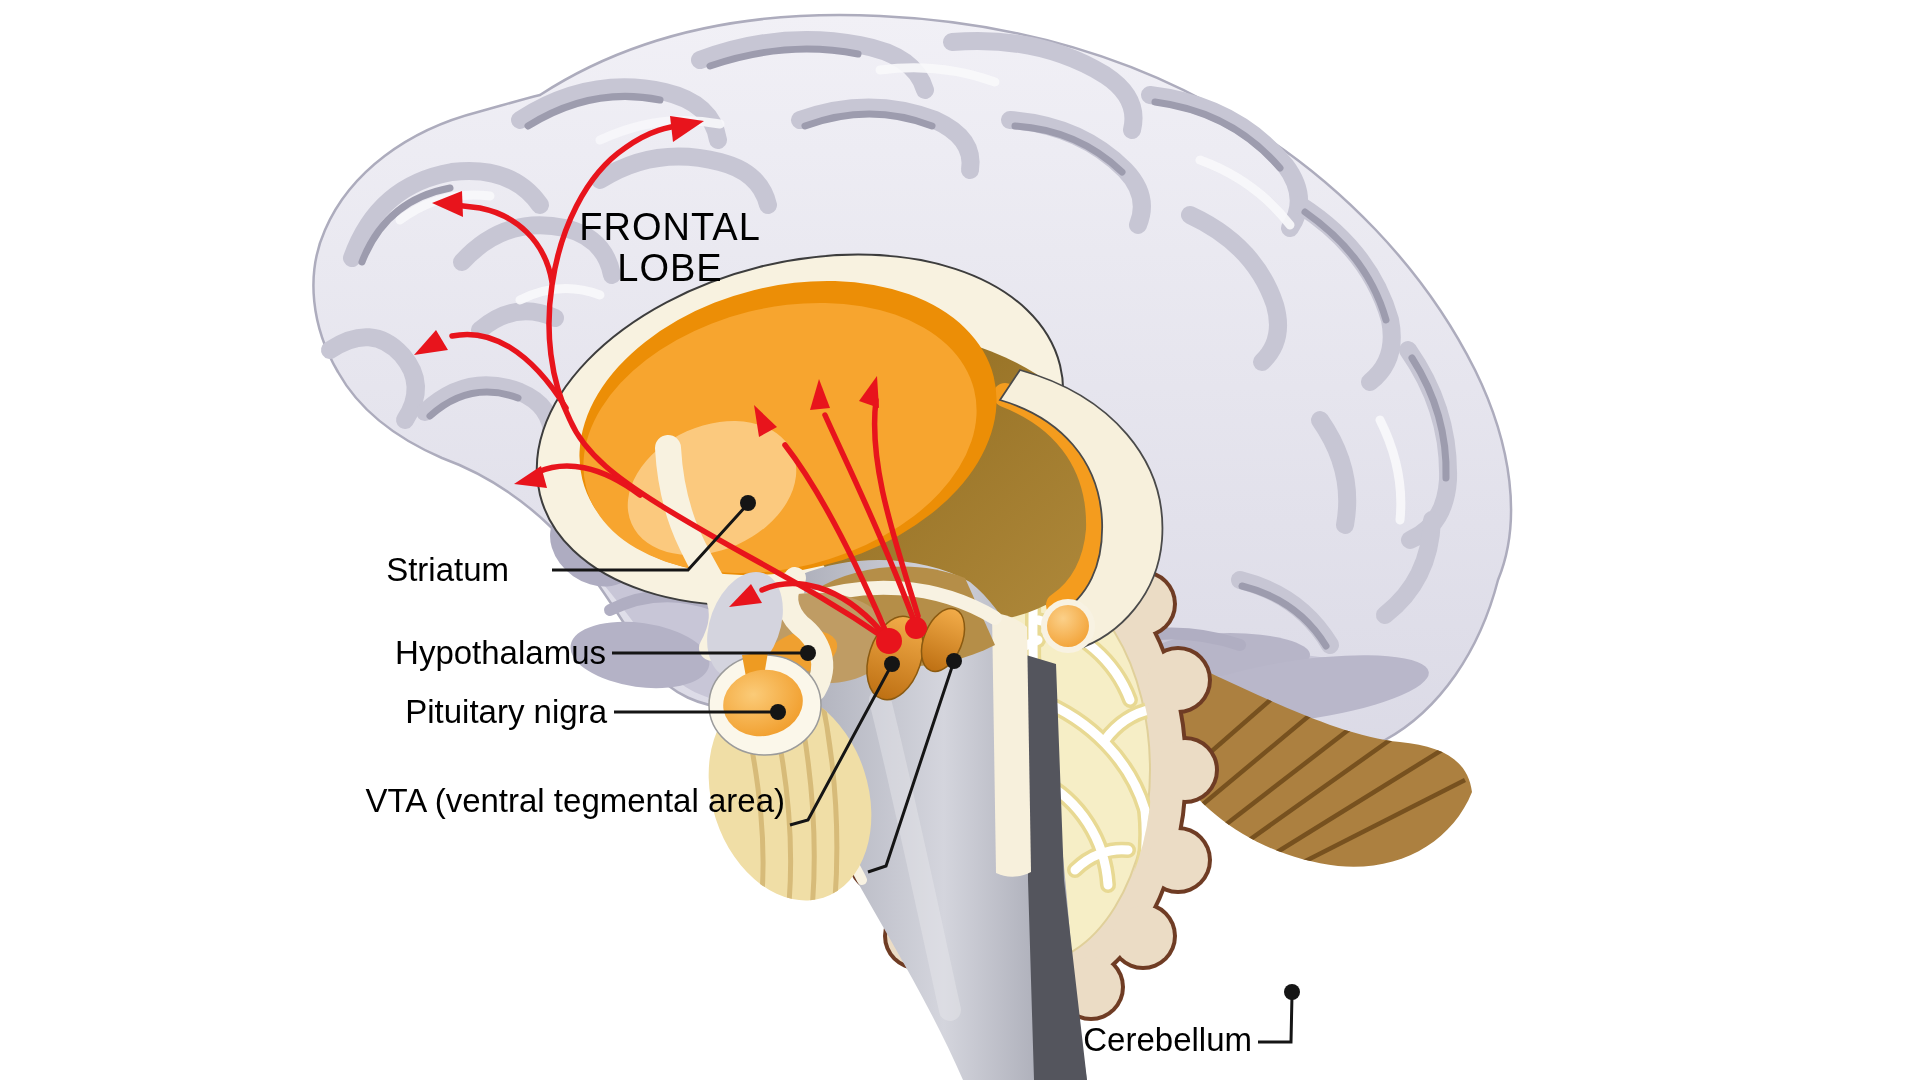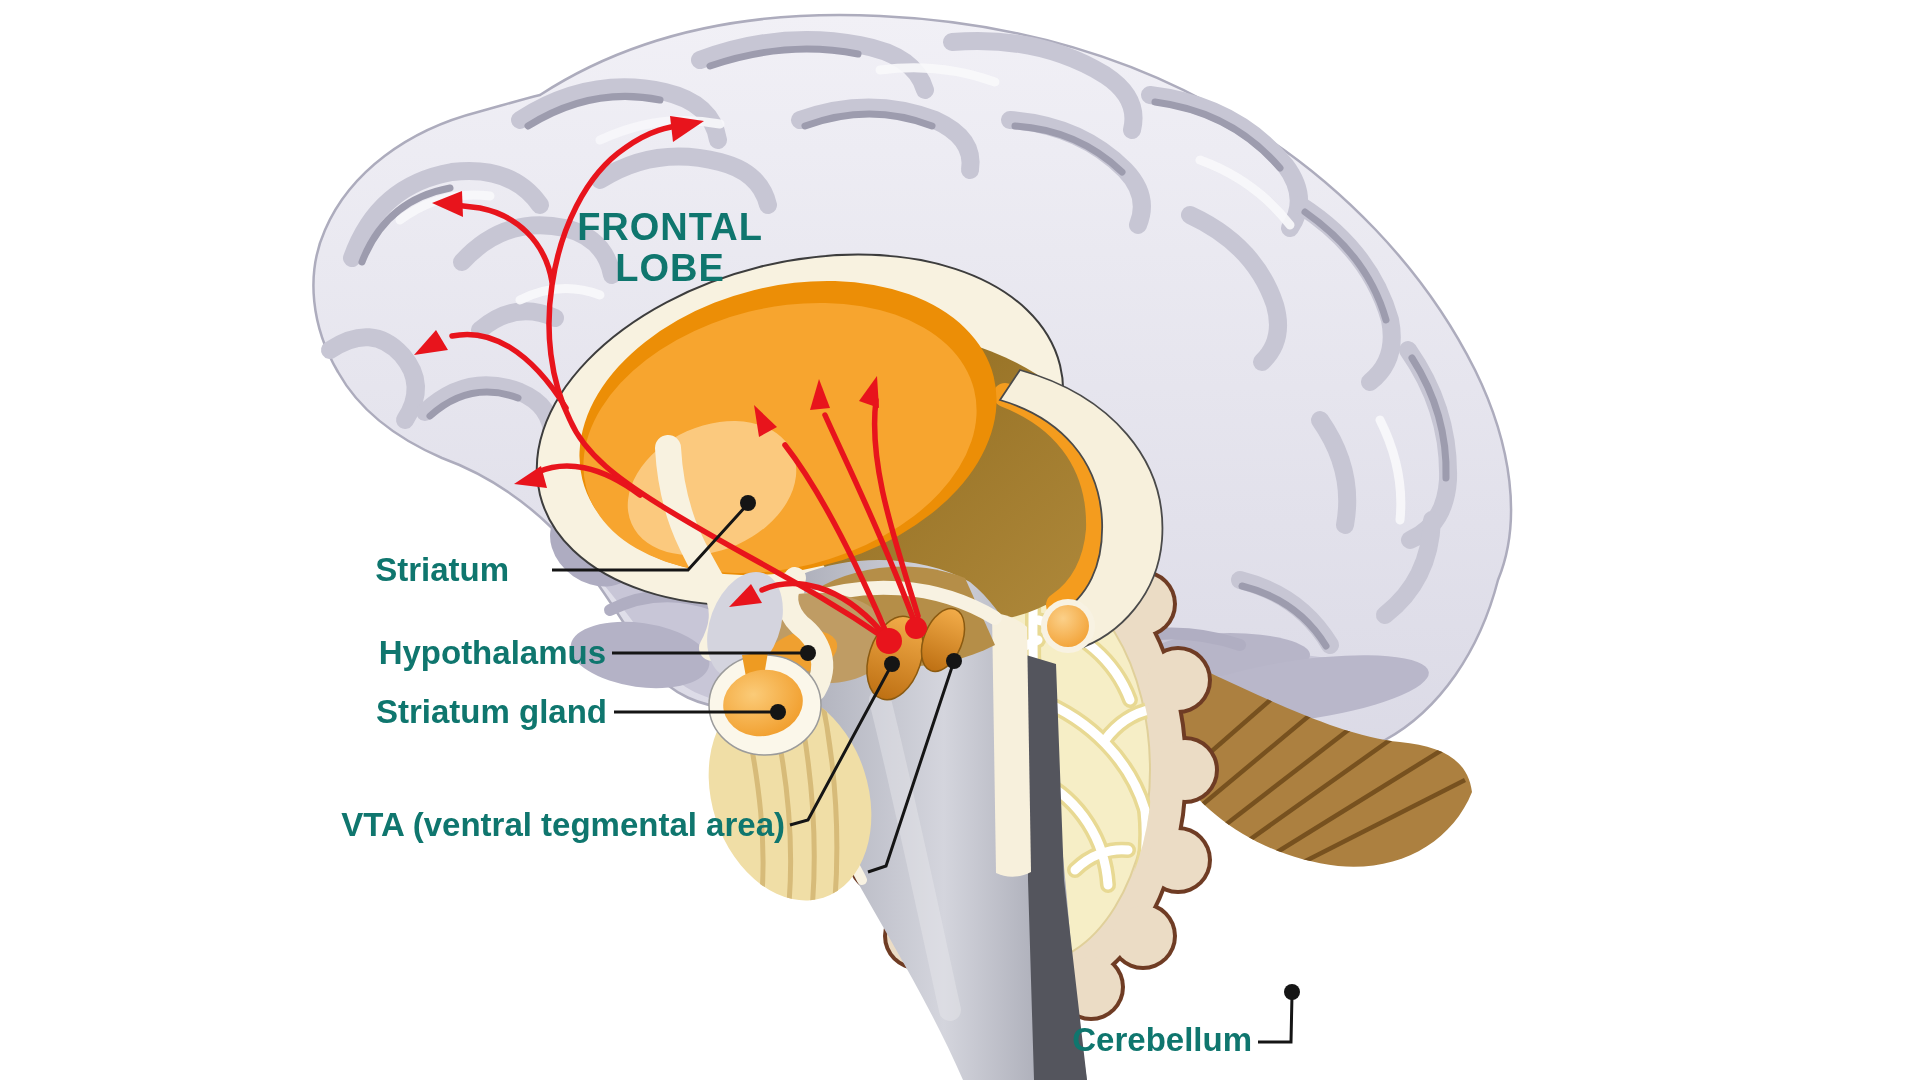--- a/index.html
+++ b/index.html
@@ -1,19 +1,19 @@
 <!DOCTYPE html>
 <html><head>
 <meta charset="utf-8">
 <style>
   html,body{margin:0;padding:0;background:#fff;}
   #stage{position:relative;width:1920px;height:1080px;background:#ffffff;overflow:hidden;
          font-family:"Liberation Sans", sans-serif;}
   #art{position:absolute;left:0;top:0;width:1920px;height:1080px;}
-  .lbl{position:absolute;color:#0f766e;font-size:33px;line-height:36px;white-space:nowrap;font-weight:bold;}
+  .lbl{position:absolute;color:#000000;font-size:33px;line-height:36px;white-space:nowrap;}
   .lbl.right{text-align:right;}
   #lbl-frontal{font-size:38px;line-height:41px;text-align:center;white-space:normal;
                width:210px;letter-spacing:1px;}
 </style>
 </head>
 <body>
 
 <div id="stage">
 <svg id="art" viewBox="0 0 1920 1080">
   <defs>
@@ -329,16 +329,16 @@
       <circle cx="892" cy="664" r="8"></circle>
       <circle cx="954" cy="661" r="8"></circle>
       <circle cx="1292" cy="992" r="8"></circle>
     </g>
   </g>
 </svg>
 
   <div id="lbl-frontal" class="lbl" style="left:565px;top:207px;">FRONTAL LOBE</div>
   <div class="lbl right" style="right:1411px;top:552px;">Striatum</div>
   <div class="lbl right" style="right:1314px;top:635px;">Hypothalamus</div>
-  <div class="lbl right" style="right:1313px;top:694px;">Striatum gland</div>
-  <div class="lbl right" style="right:1135px;top:807px;margin-left:40px;">VTA (ventral tegmental area)</div>
+  <div class="lbl right" style="right:1313px;top:694px;">Pituitary nigra</div>
+  <div class="lbl right" style="right:1135px;top:783px;margin-left:40px;">VTA (ventral tegmental area)</div>
   <div class="lbl right" style="right:668px;top:1022px;margin-left:38px;">Cerebellum</div>
 </div>
 
 </body></html>

